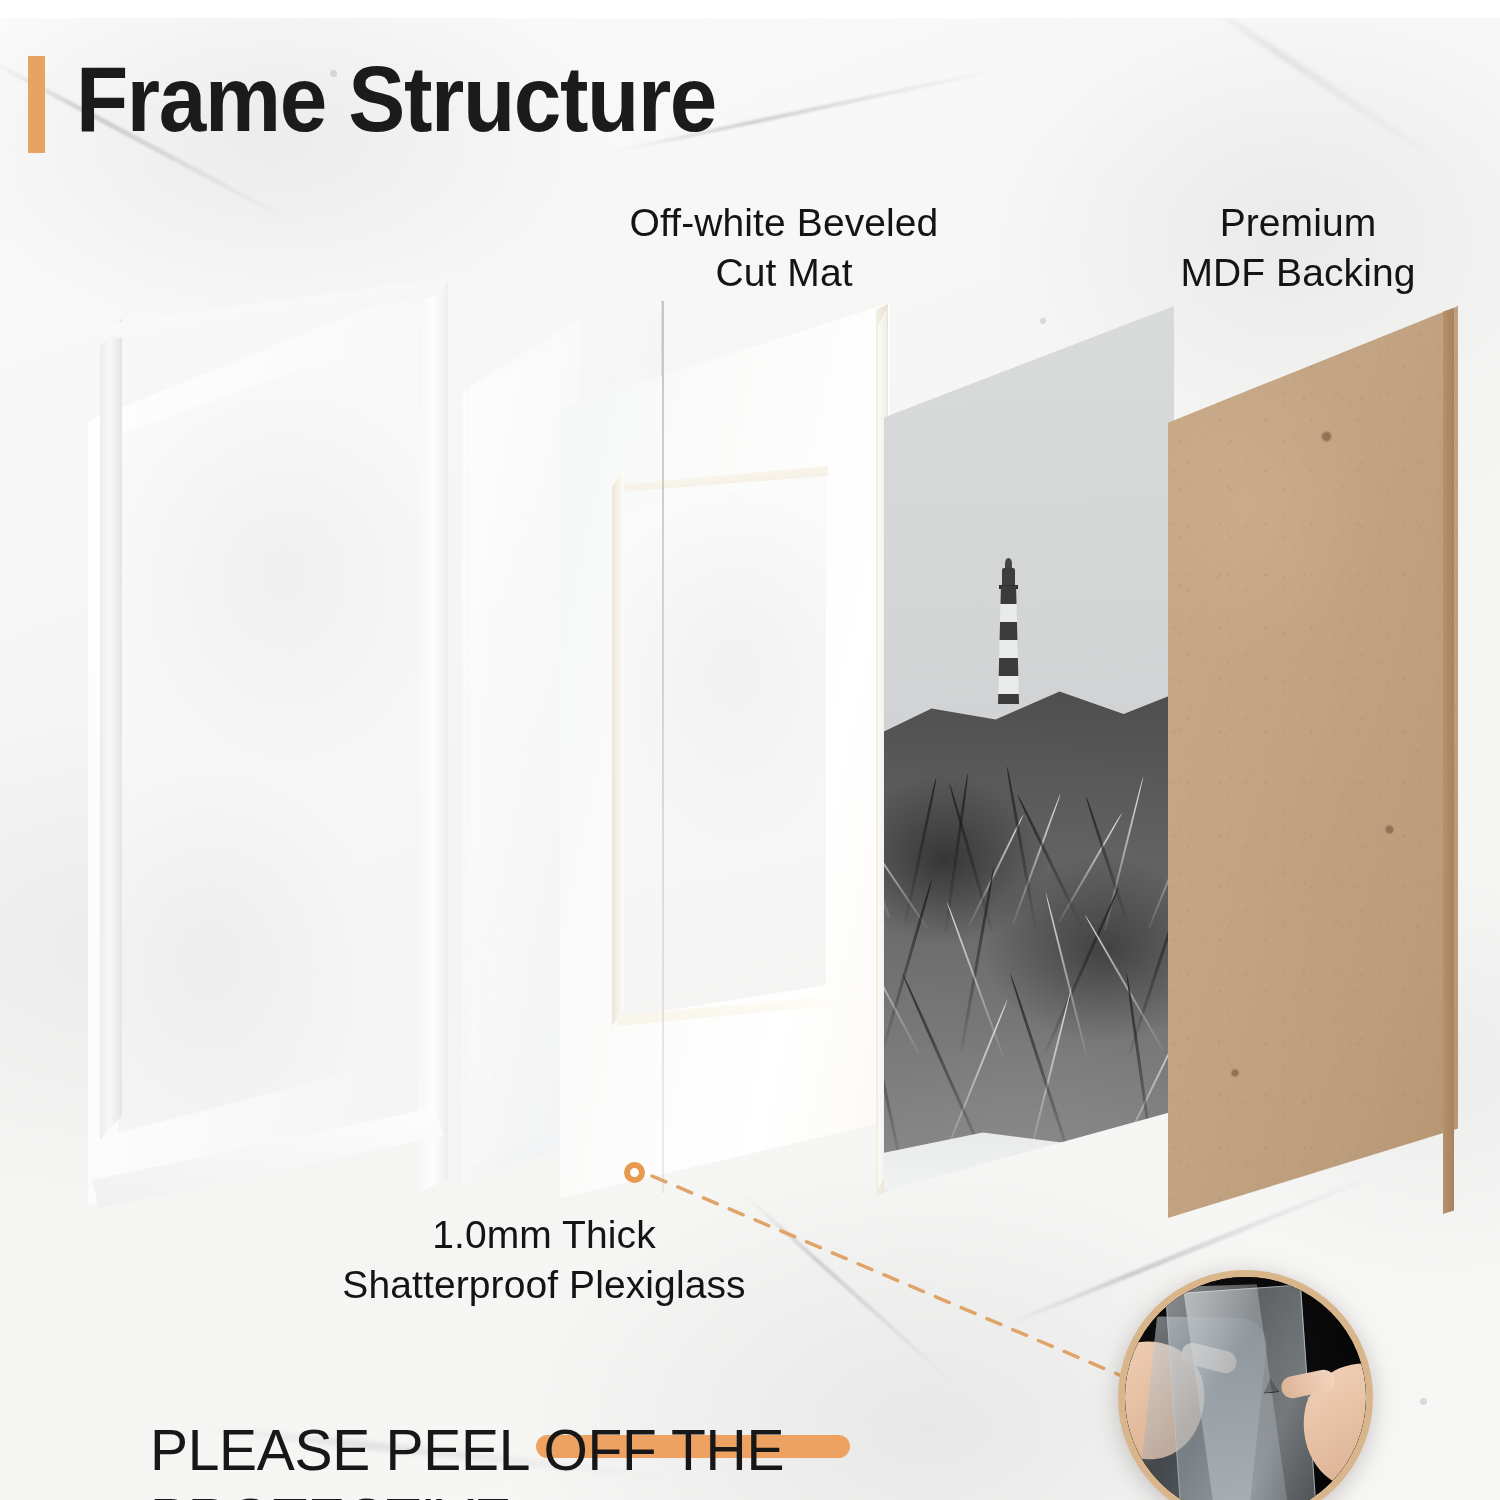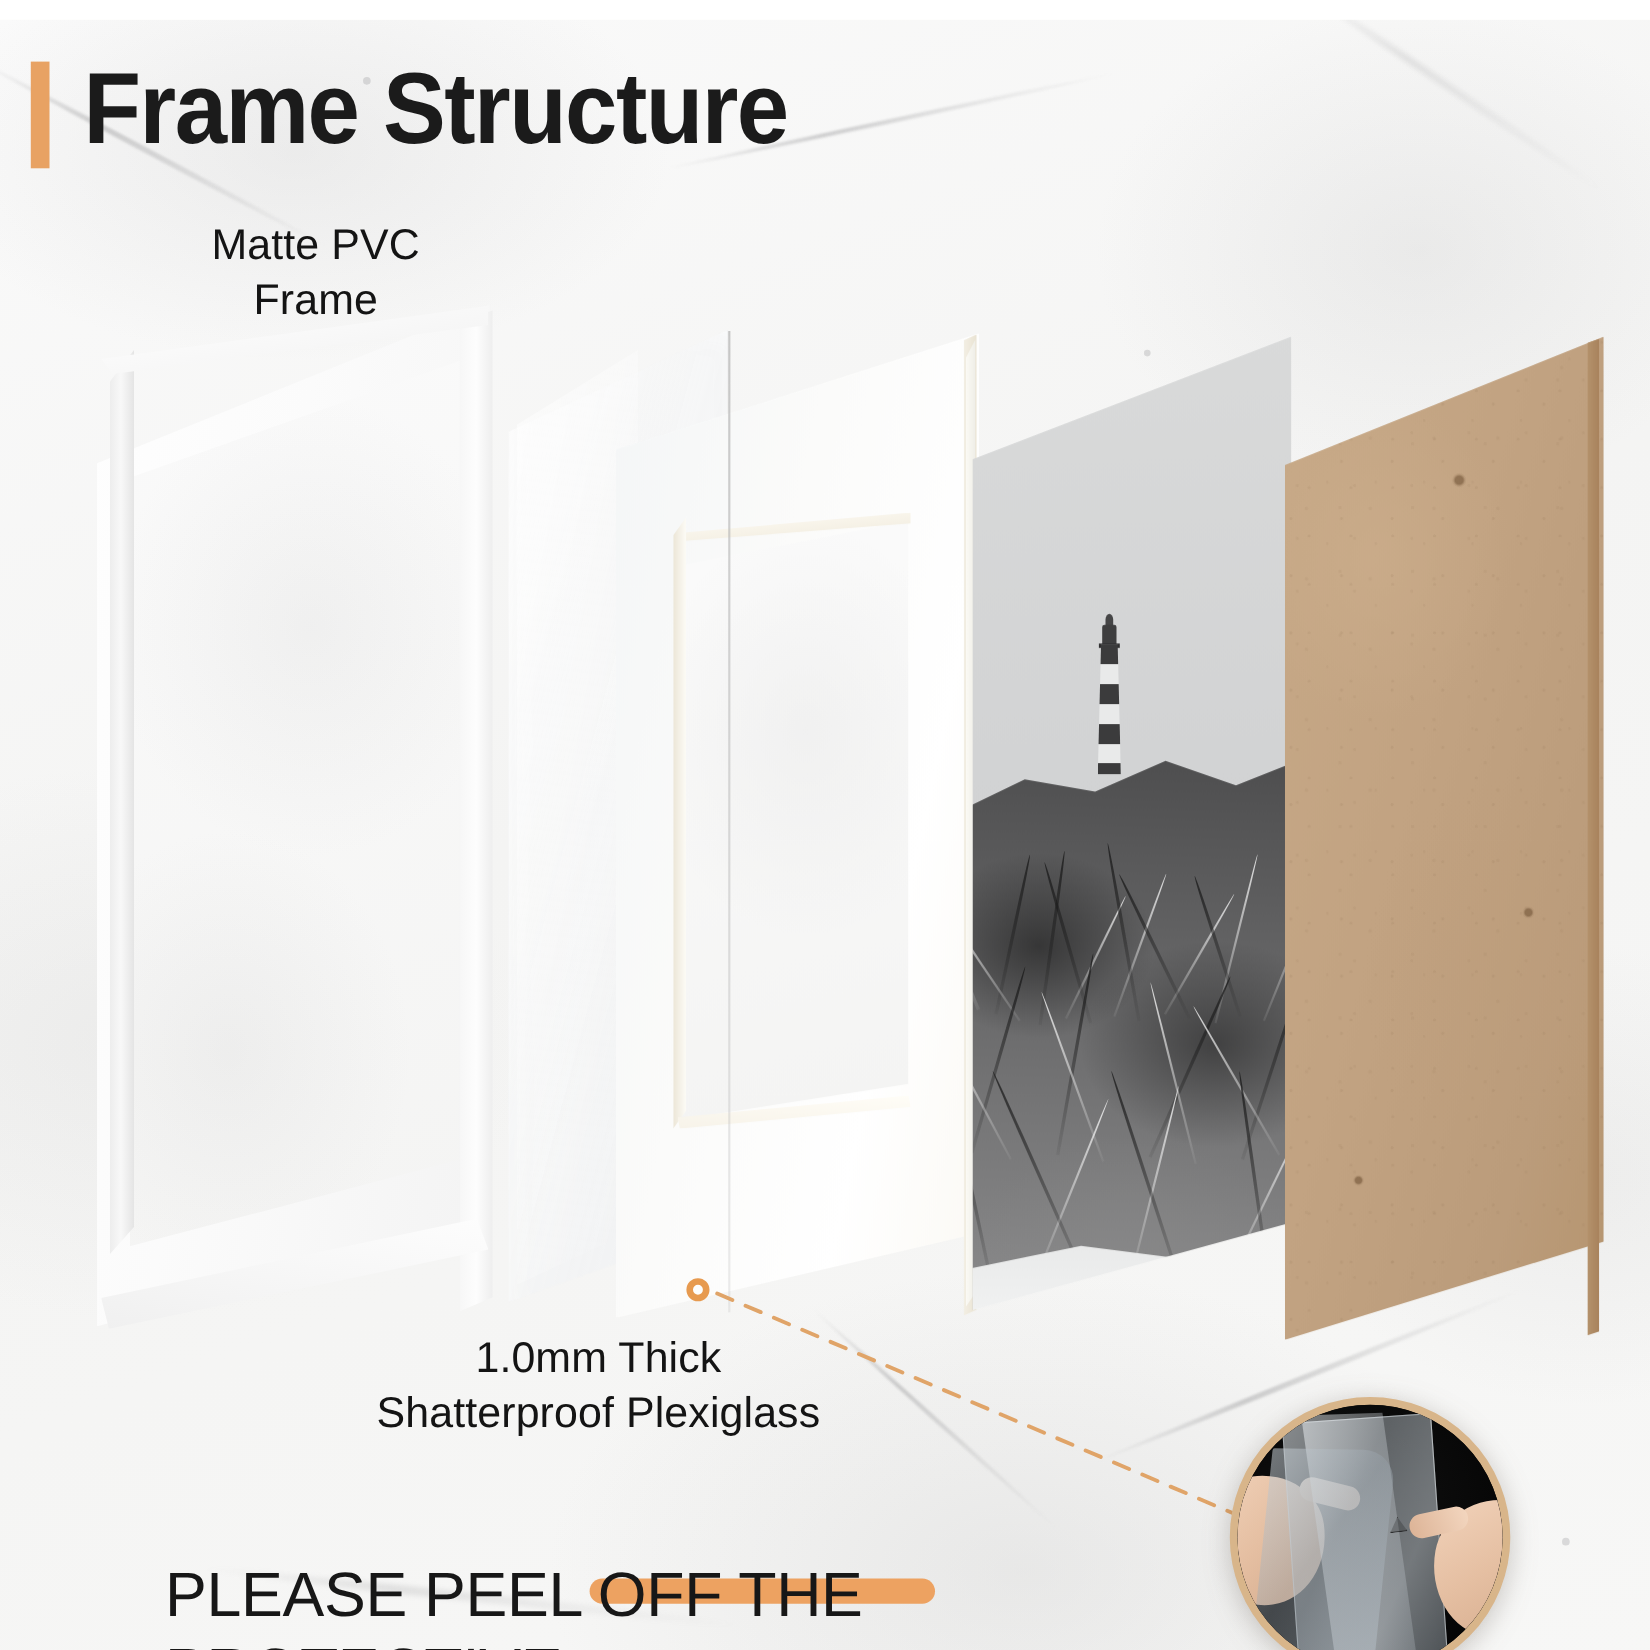--- a/index.html
+++ b/index.html
@@ -512,22 +512,24 @@
       <div class="mdf">
         <div class="mdf-grain"></div>
         <div class="knot" style="left:152px;top:124px;width:13px;height:13px;"></div>
         <div class="knot" style="left:216px;top:518px;width:11px;height:11px;"></div>
         <div class="knot" style="left:62px; top:762px;width:10px;height:10px;"></div>
       </div>
       <div class="mdf-right-edge"></div>
     </div>
   </div>
 
-  <div class="layer-label lbl-frame">Matte PVC
-Frame</div>
+  <div class="layer-label lbl-mat">Off-white Beveled
+Cut Mat</div>
+  <div class="layer-label lbl-backing">Premium
+MDF Backing</div>
   <div class="layer-label lbl-plexi">1.0mm Thick
 Shatterproof Plexiglass</div>
 
   <svg class="leader" viewBox="0 0 1500 1500">
     <path d="M 652 1158 L 1150 1370" fill="none" stroke="#e0a468" stroke-width="3.5" stroke-dasharray="15 13" stroke-linecap="round"></path>
   </svg>
   <div class="marker-ring"></div>
 
   <div class="banner-hl"></div>
   <div class="banner">

